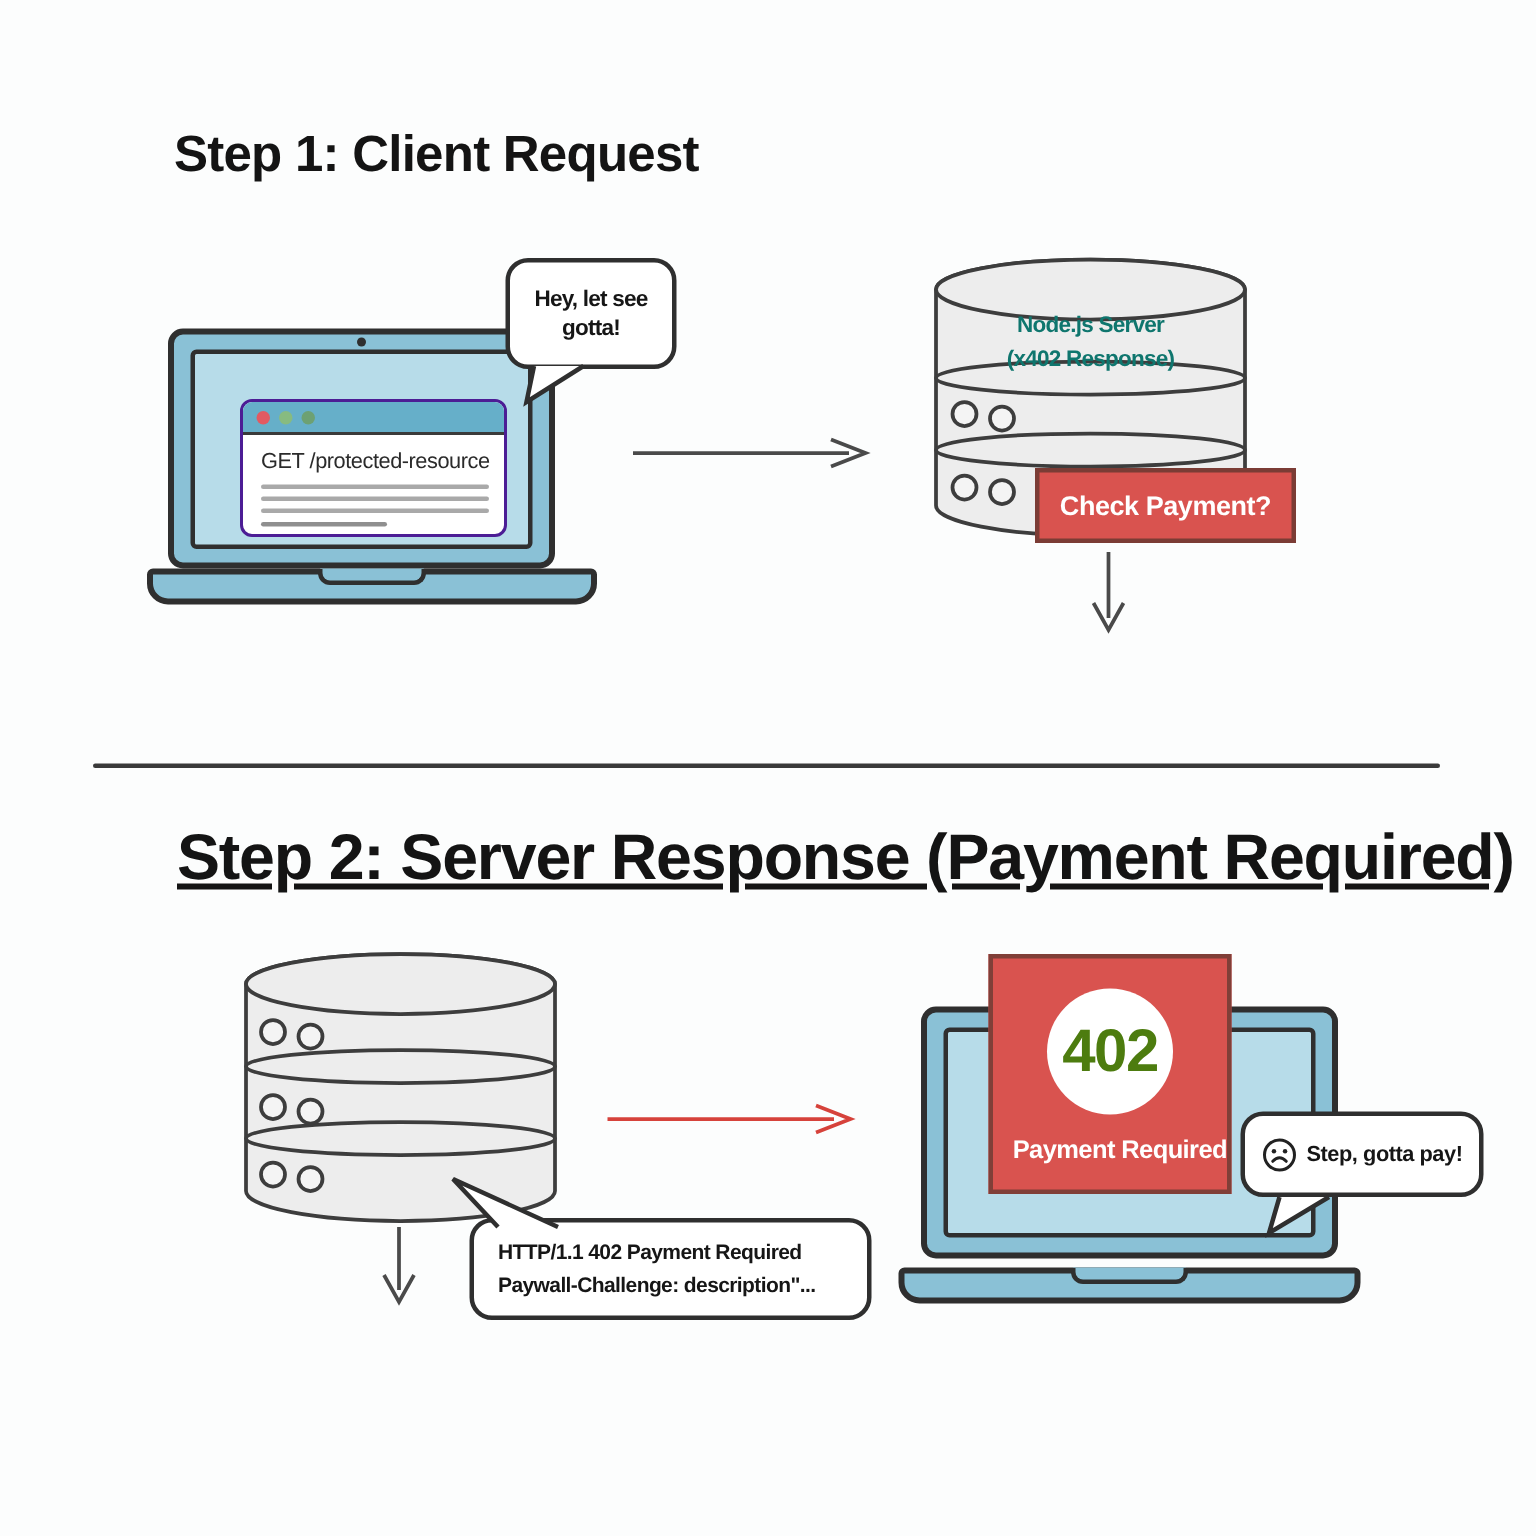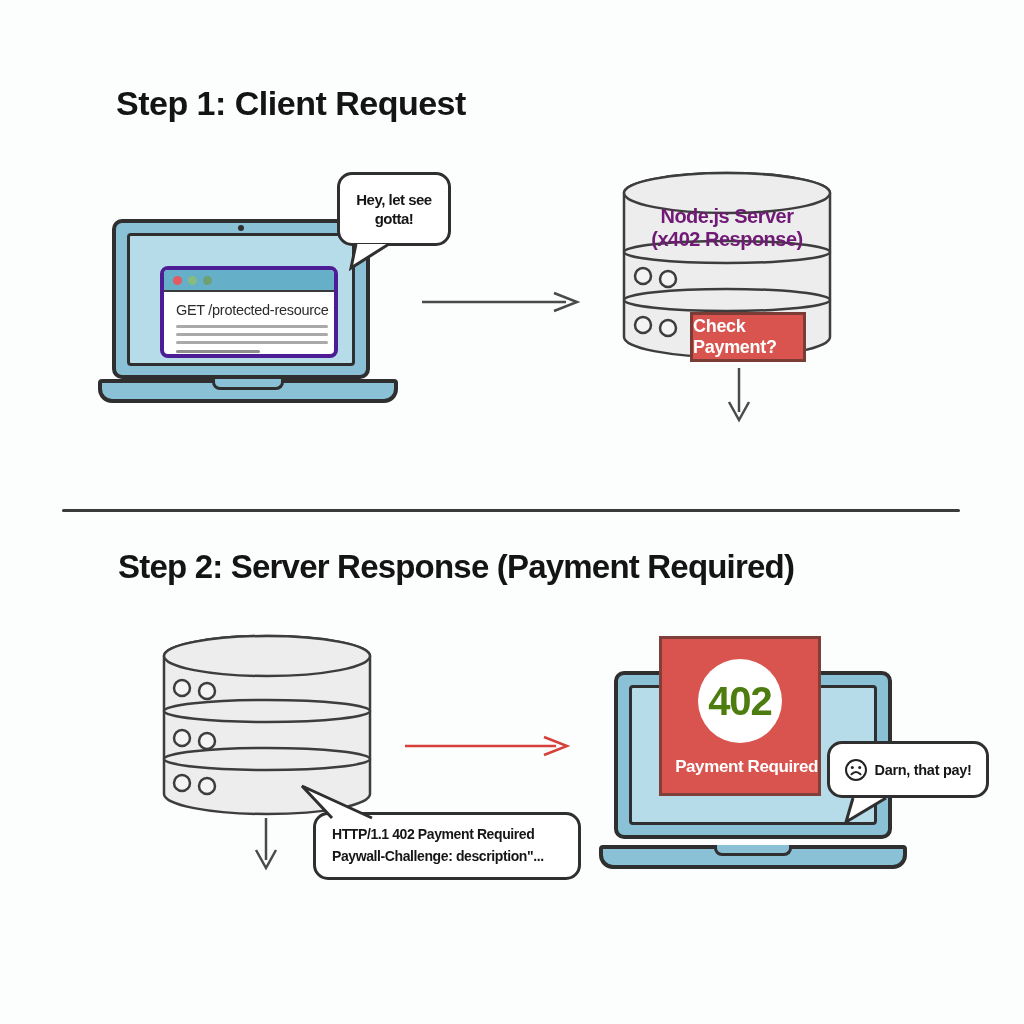--- a/index.html
+++ b/index.html
@@ -4,49 +4,49 @@
 <style>
   html,body{margin:0;padding:0;background:#fff;}
   .stage{
     position:relative;width:1024px;height:1024px;background:#fcfdfd;overflow:hidden;
     font-family:"Liberation Sans","DejaVu Sans",sans-serif;color:#161616;
   }
   .abs{position:absolute;}
   
   .step-title{font-weight:bold;color:#141414;white-space:nowrap;margin-left:48px;}
   #title1{left:68px;top:84px;font-size:34px;letter-spacing:-0.5px;}
-  #title2{left:70px;top:548px;font-size:33px;letter-spacing:-0.8px;}
+  #title2{left:70px;top:548px;font-size:43px;letter-spacing:-0.8px;text-decoration:underline;}
   .divider{left:62px;top:509px;width:898px;height:3px;background:#3a3a3a;border-radius:2px;}
   
   .laptop-bezel{background:#8ac1d6;border:4px solid #2f2f2f;border-radius:10px;box-sizing:border-box;}
   .laptop-screen{background:#b7dce9;border:3px solid #2f2f2f;border-radius:4px;box-sizing:border-box;}
   .laptop-base{background:#8ac1d6;border:4px solid #2f2f2f;border-radius:4px 4px 14px 14px;box-sizing:border-box;}
   .base-notch{position:absolute;top:-4px;left:50%;transform:translateX(-50%);width:72px;height:11px;
     background:#8ac1d6;border:3px solid #2f2f2f;border-top:none;border-radius:0 0 8px 8px;box-sizing:border-box;}
   .webcam{width:6px;height:6px;border-radius:50%;background:#2f2f2f;}
   
-  .browser{background:#ffffff;border:4px solid #4c1d95;border-radius:8px;box-sizing:border-box;overflow:hidden;}
+  .browser{background:#ffffff;border:2px solid #4c1d95;border-radius:8px;box-sizing:border-box;overflow:hidden;}
   .browser-bar{height:20px;background:#66afc9;border-bottom:2px solid #3a3a3a;display:flex;align-items:center;padding-left:9px;gap:6px;}
   .win-dot{width:9px;height:9px;border-radius:50%;}
   .browser-request{padding:10px 0 0 12px;font-size:14.5px;font-weight:500;letter-spacing:-0.3px;color:#2b2b2b;white-space:nowrap;}
   .ph-line{position:absolute;left:12px;height:3px;background:#a9a9a9;border-radius:2px;}
   
   .bubble{background:#ffffff;border:3px solid #2f2f2f;border-radius:15px;box-sizing:border-box;z-index:6;}
   .bubble-tail{z-index:7;pointer-events:none;}
   #bubble1{left:337px;top:172px;width:114px;height:74px;display:flex;align-items:center;justify-content:center;
     text-align:center;font-weight:bold;font-size:15px;letter-spacing:-0.5px;line-height:1.3;padding:2px 6px;}
   #bubble3{left:313px;top:812px;width:268px;height:68px;display:flex;flex-direction:column;justify-content:center;
     padding-left:16px;font-weight:bold;font-size:14px;letter-spacing:-0.4px;line-height:1.55;white-space:nowrap;}
   #bubble4{left:827px;top:741px;width:162px;height:57px;display:flex;align-items:center;justify-content:center;gap:6px;
     font-weight:bold;font-size:14.5px;letter-spacing:-0.3px;white-space:nowrap;padding:0 4px;}
   
-  .server-label{left:623px;top:205px;width:208px;text-align:center;font-weight:bold;font-size:20px;
-    letter-spacing:-0.5px;line-height:23px;color:#701a75;z-index:4;}
+  .server-label{left:623px;top:205px;width:208px;text-align:center;font-weight:bold;font-size:15px;
+    letter-spacing:-0.5px;line-height:23px;color:#0f766e;z-index:4;}
   
-  .badge{left:690px;top:312px;width:116px;height:50px;background:#d9534f;border:3px solid #7b3c35;box-sizing:border-box;
+  .badge{left:690px;top:312px;width:174px;height:50px;background:#d9534f;border:3px solid #7b3c35;box-sizing:border-box;
     display:flex;align-items:center;justify-content:center;color:#fff;font-weight:bold;font-size:18px;letter-spacing:-0.3px;z-index:8;}
   .error-panel{left:659px;top:636px;width:162px;height:160px;background:#d9534f;border:3px solid #803f38;box-sizing:border-box;z-index:5;}
   .error-circle{position:absolute;left:50%;top:20px;transform:translateX(-50%);width:84px;height:84px;border-radius:50%;
     background:#ffffff;display:flex;align-items:center;justify-content:center;}
   .error-code{color:#4d7c0f;font-weight:bold;font-size:40px;letter-spacing:-1px;}
   .error-label{position:absolute;left:0;right:0;top:118px;text-align:right;color:#ffffff;font-weight:bold;font-size:17px;letter-spacing:-0.4px;}
 </style>
 </head>
 <body>
 
@@ -155,19 +155,19 @@
     <div class="error-label">Payment Required</div>
   </div>
 
   <div class="abs bubble" id="bubble4">
     <svg width="24" height="24" viewBox="0 0 24 24">
       <circle cx="12" cy="12" r="10" fill="none" stroke="#222" stroke-width="2"></circle>
       <circle cx="8.3" cy="9.5" r="1.5" fill="#222"></circle>
       <circle cx="15.7" cy="9.5" r="1.5" fill="#222"></circle>
       <path d="M7.5,16.2 Q12,11.6 16.5,16.2" fill="none" stroke="#222" stroke-width="2" stroke-linecap="round"></path>
     </svg>
-    <span>Darn, that pay!</span>
+    <span>Step, gotta pay!</span>
   </div>
   <svg class="abs bubble-tail" style="left:838px;top:795px;" width="56" height="32">
     <path d="M15,3 L8,27 L48,3" fill="#ffffff" stroke="#2f2f2f" stroke-width="3"></path>
   </svg>
 
 </div>
 
 </body></html>

